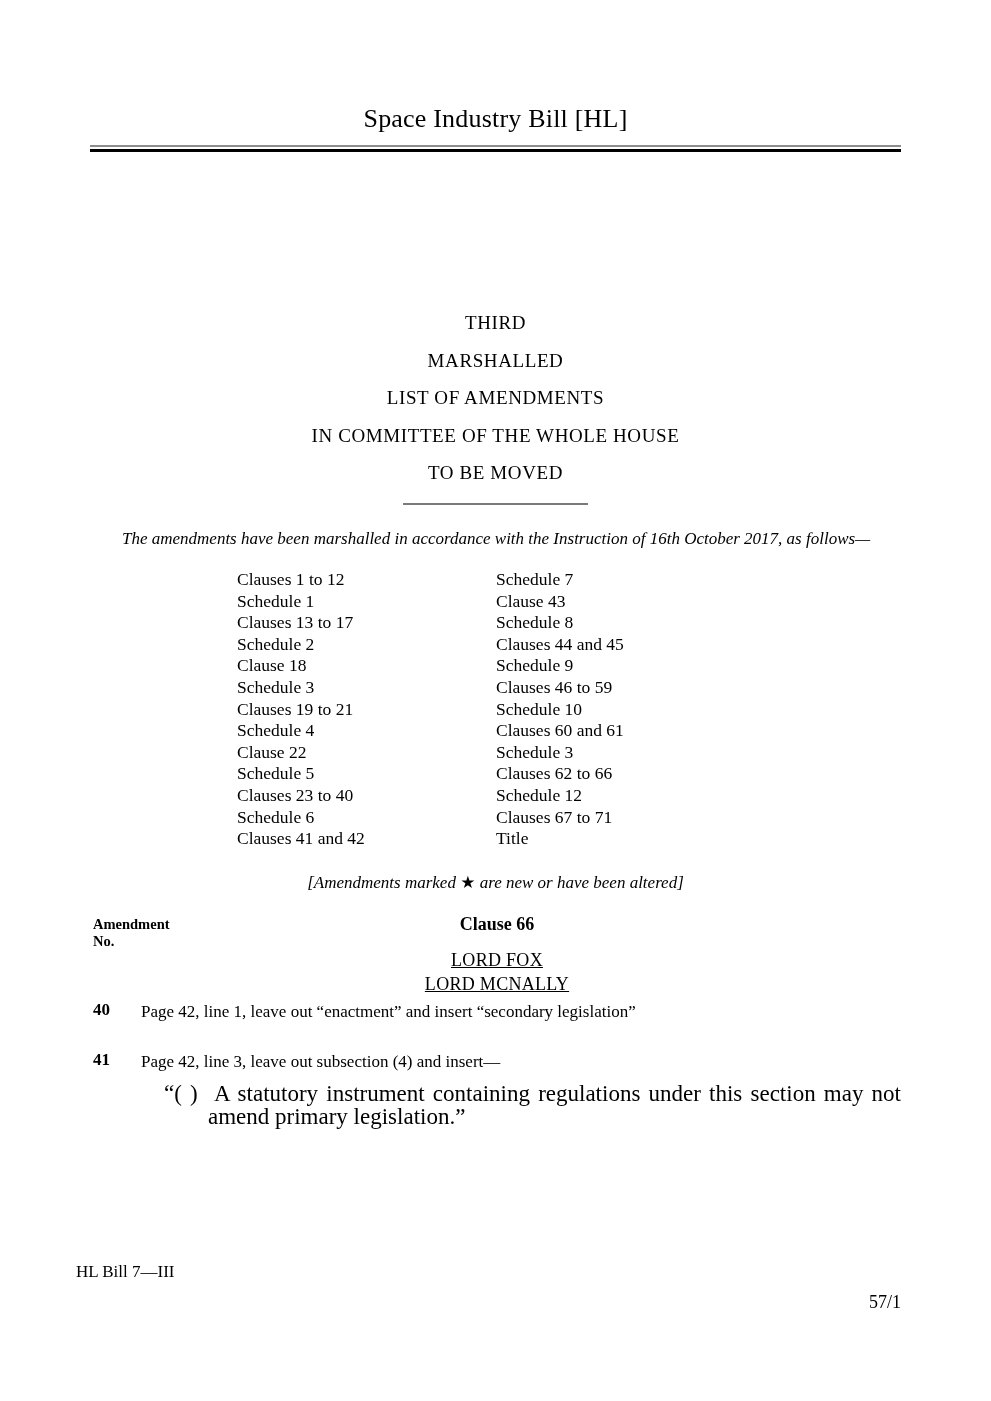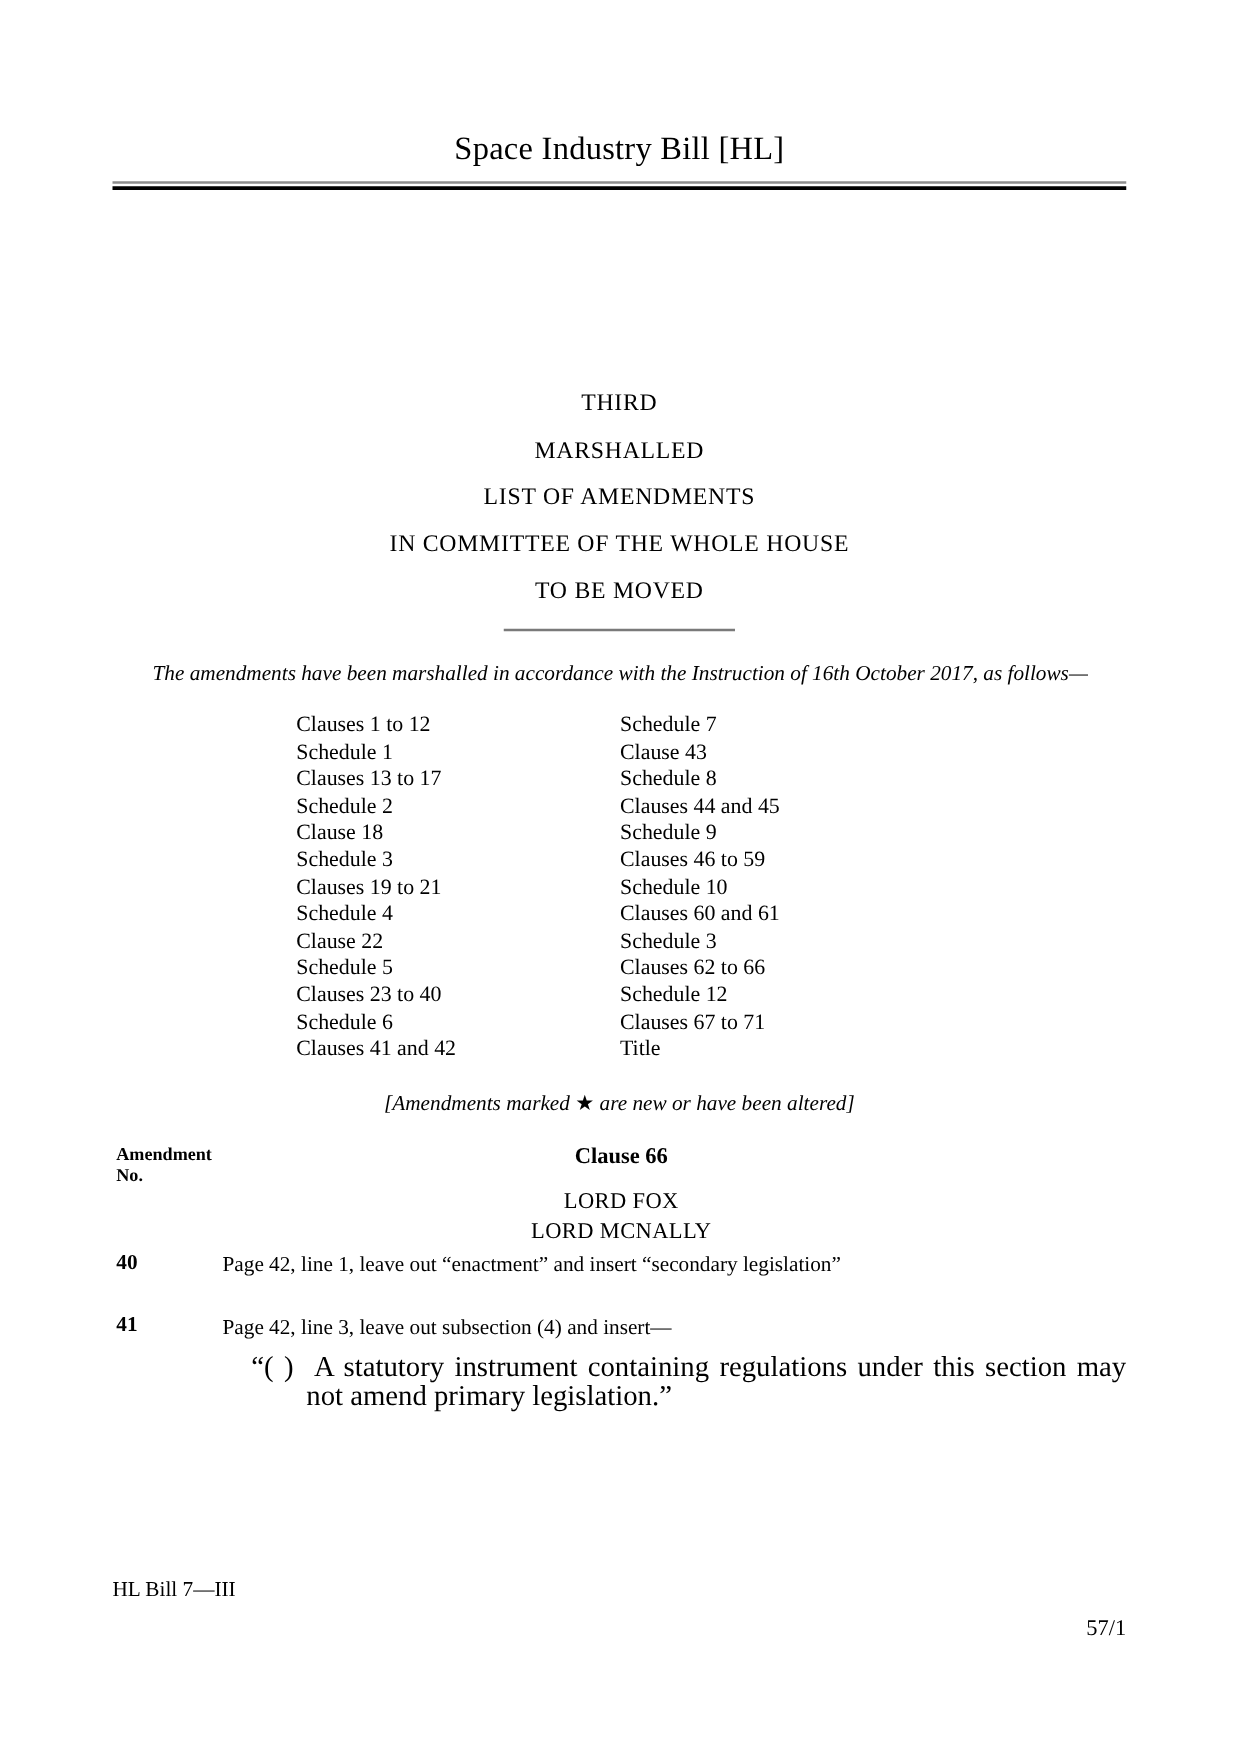--- a/index.html
+++ b/index.html
@@ -149,59 +149,60 @@
   }
   .sponsors {
     position: absolute;
     left: 197px;
     top: 949px;
     width: 600px;
     text-align: center;
     font-size: 18px;
     line-height: 23.5px;
     letter-spacing: 0.3px;
+    text-decoration: underline;
   }
 
   
   .amendment {
     position: absolute;
     left: 90px;
     width: 811px;
   }
   .amendment .num {
     position: absolute;
     left: 3px;
     top: 0;
     width: 90px;
     font-size: 17px;
     font-weight: bold;
   }
   .amendment .body {
-    margin-left: 88px;
+    margin-left: 51px;
     font-size: 17px;
     line-height: 23px;
   }
   .amendment .line {
     text-align: left;
   }
   .quoted {
     margin-top: 9px;
     margin-left: 23px;
     padding-left: 44px;
     text-indent: -44px;
     text-align: justify;
     font-size: 23px;
     line-height: 23px;
   }
   .quoted .marker { }
 
   
   .footer-left {
     position: absolute;
-    left: 90px;
+    left: 76px;
     top: 1262px;
     font-size: 17px;
   }
   .footer-right {
     position: absolute;
     left: 90px;
     top: 1292px;
     width: 811px;
     text-align: right;
     font-size: 18px;

